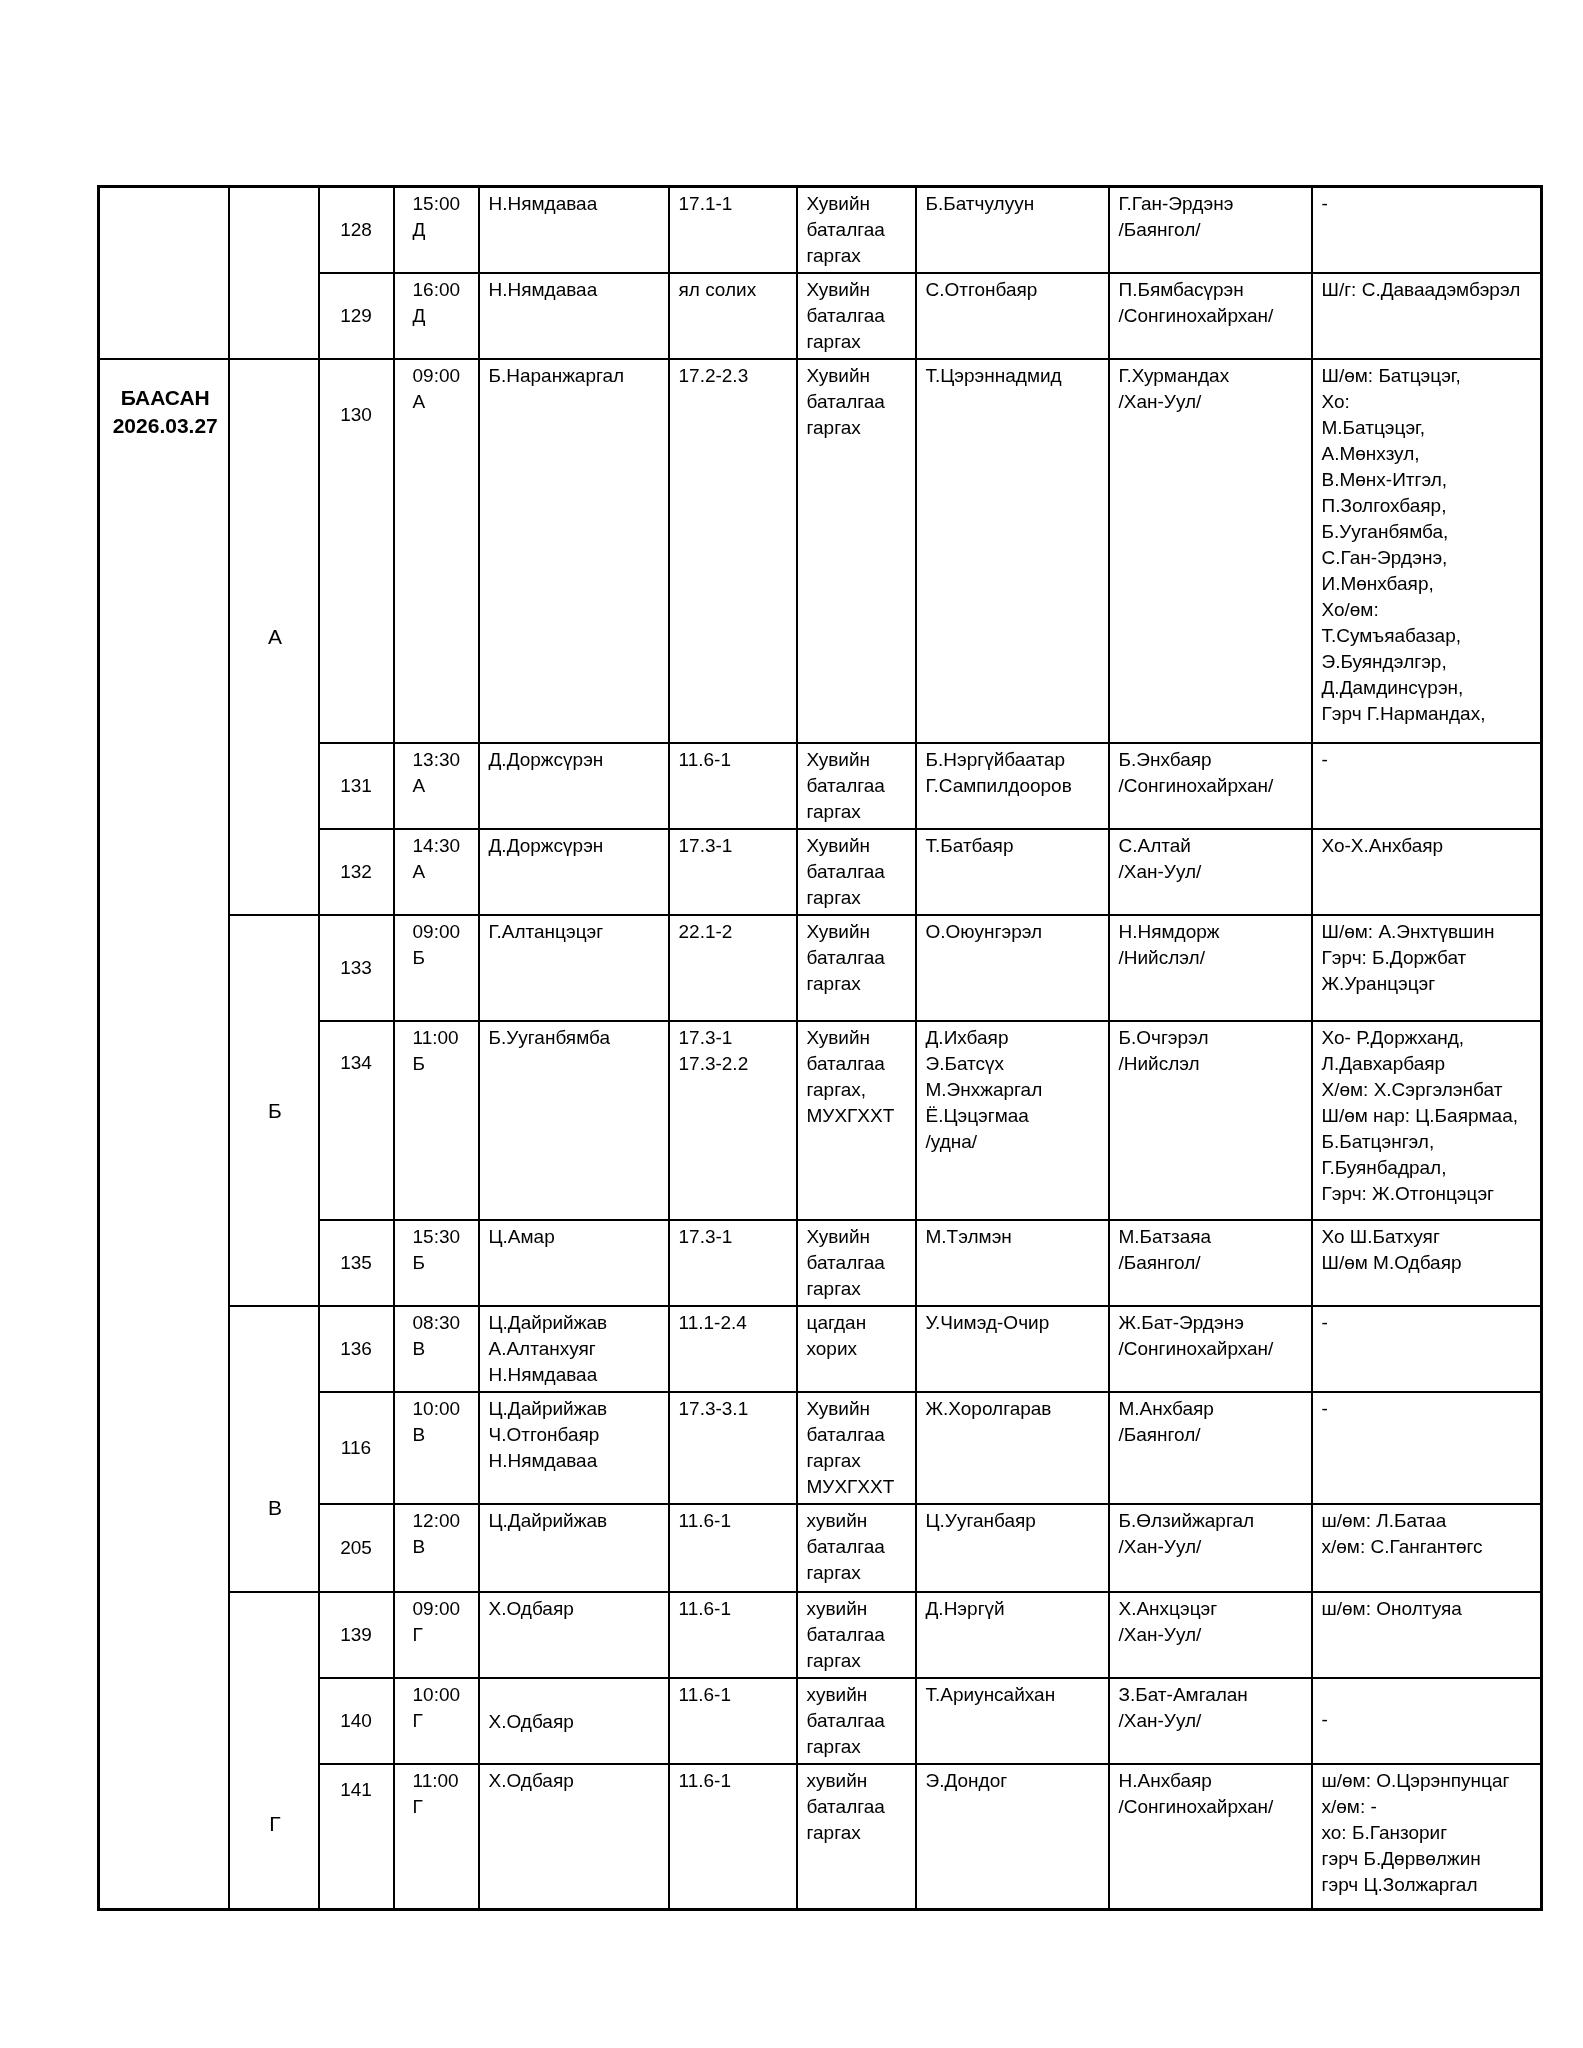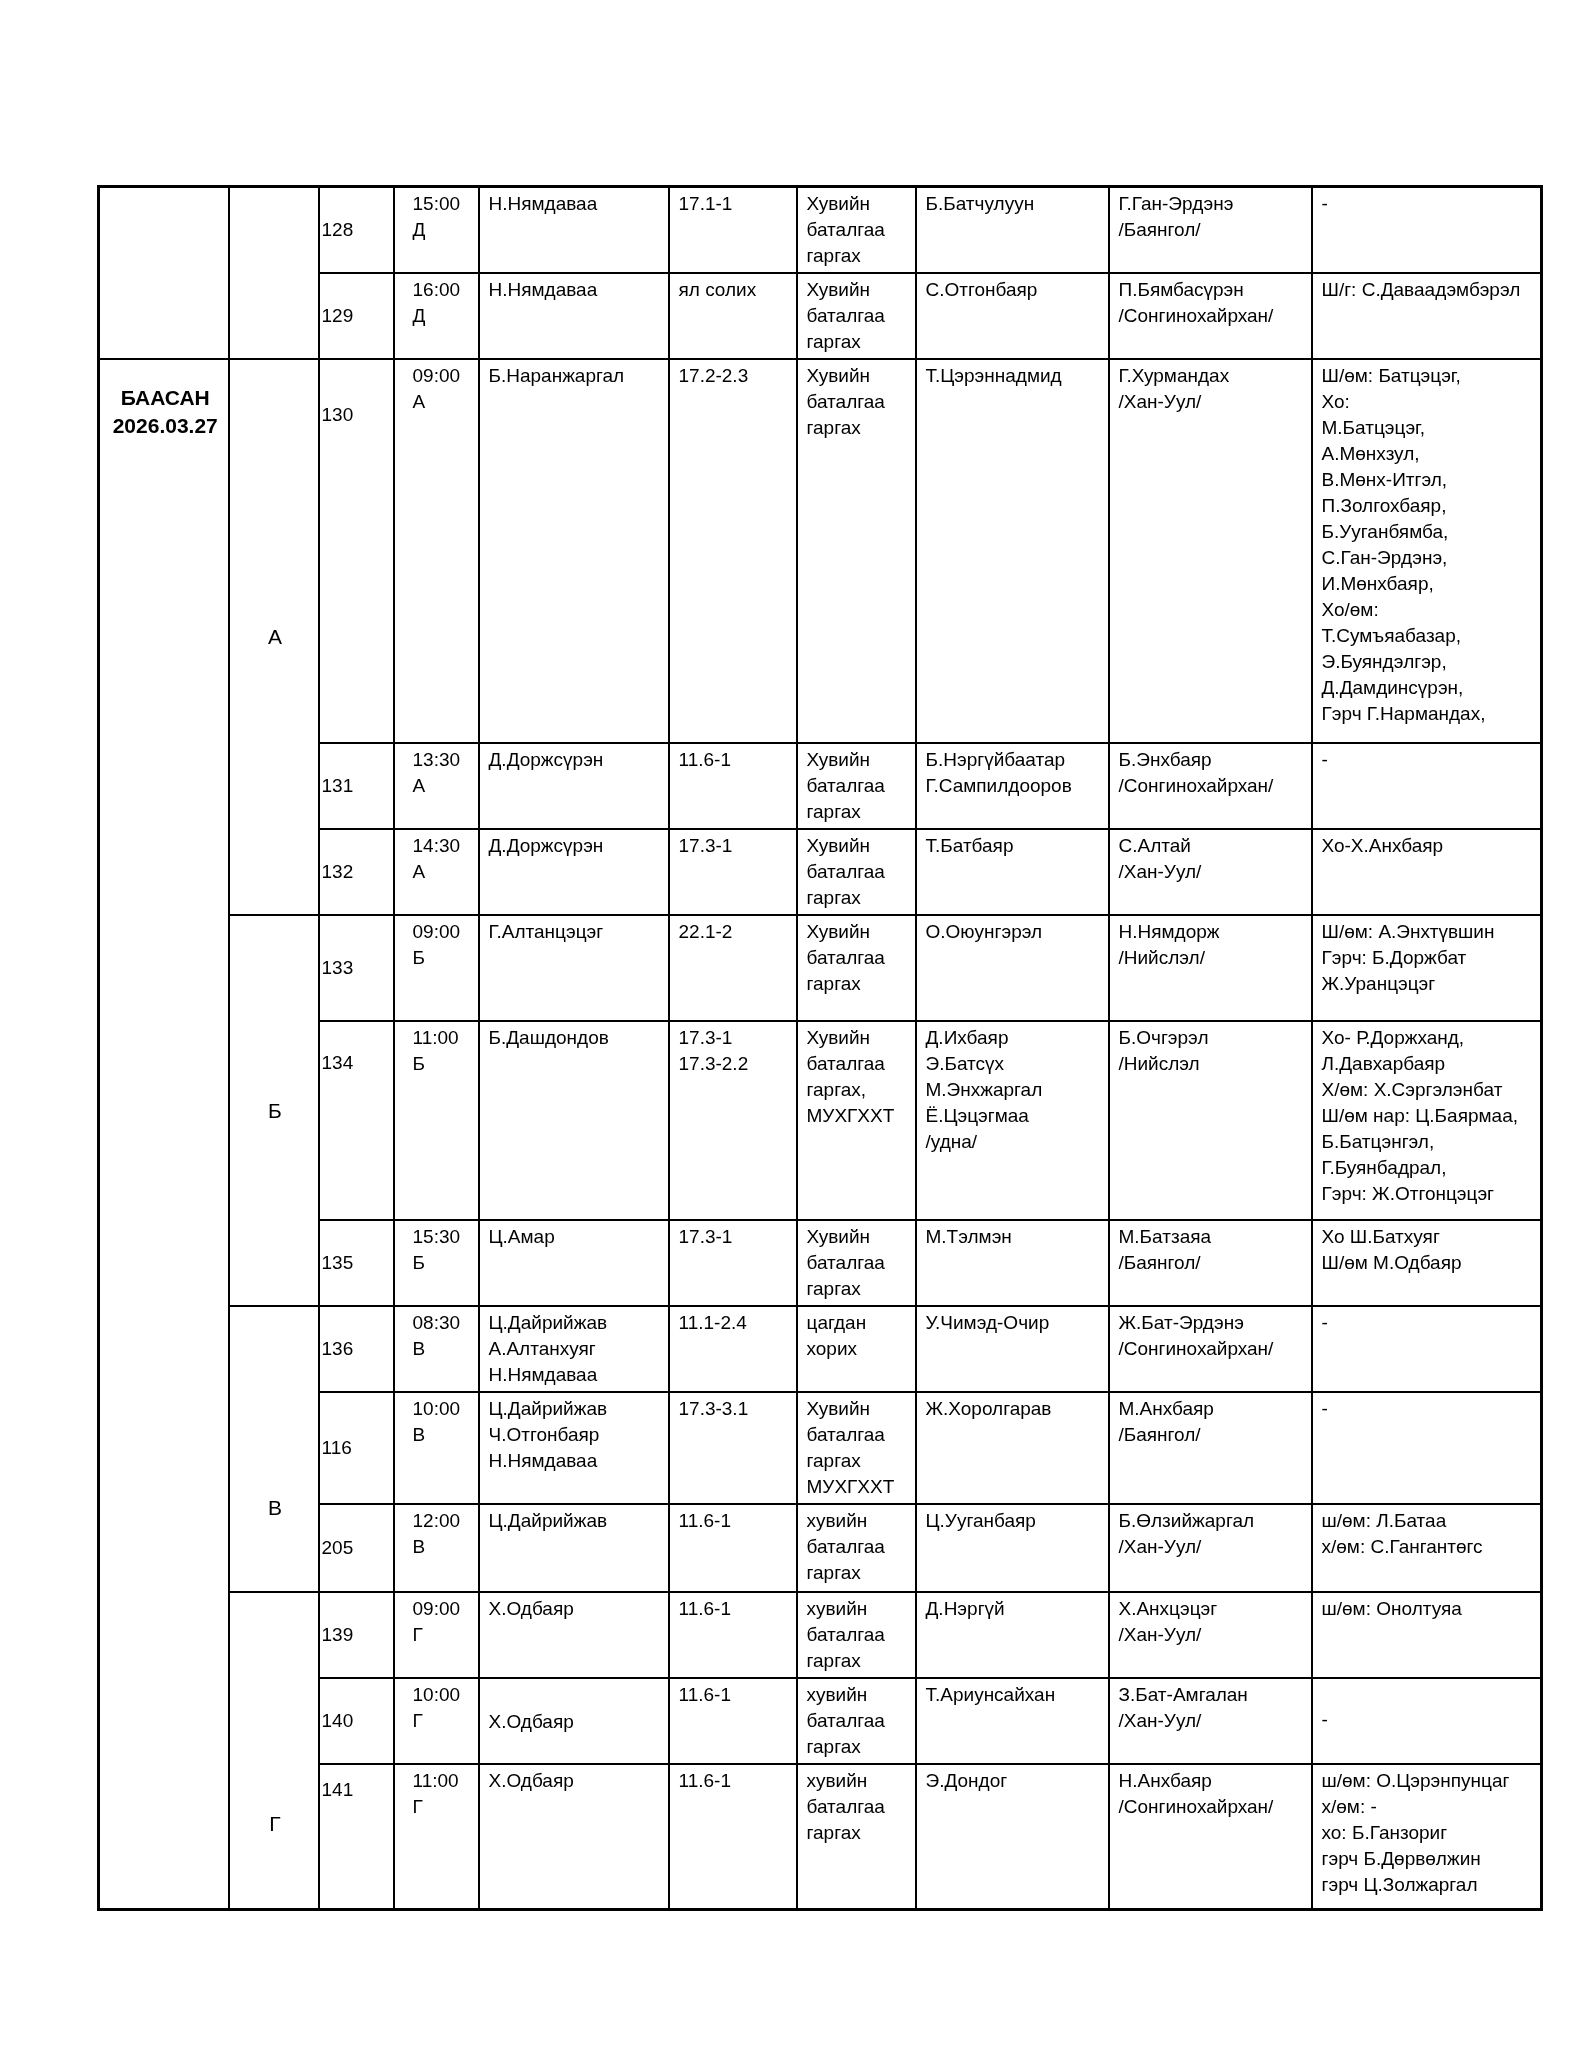--- a/index.html
+++ b/index.html
@@ -11,21 +11,21 @@
   table{border-collapse:collapse;table-layout:fixed;width:1443px;border:3px solid #000;}
   td{
     border:2px solid #000;vertical-align:top;
     padding:3px 6px 3px 9px;font-size:19px;line-height:26px;
     white-space:pre-line;overflow:hidden;word-wrap:break-word;
   }
   td.c-day{text-align:center;font-weight:bold;font-size:21px;line-height:28px;padding-top:24px;}
   td.c-sec{text-align:center;vertical-align:middle;font-size:21px;}
   td.c-sec.low{padding-top:120px;}
   td.c-sec.lower{padding-top:150px;}
-  td.c-no{vertical-align:middle;padding-left:2px;padding-right:2px;}
+  td.c-no{text-align:center;vertical-align:middle;padding-left:2px;padding-right:2px;}
   td.c-no.top{vertical-align:top;}
   td.c-no.pt40{padding-top:42px;}
   td.c-no.pt26{padding-top:28px;margin-top:16px;}
   td.c-no.pt8{padding-top:12px;}
   td.c-time{padding-left:18px;}
   td.c-judge.low{padding-top:30px;}
   td.c-note.low{padding-top:28px;}
 </style>
 </head>
 <body>
@@ -140,21 +140,21 @@
           <td class="c-defendant">О.Оюунгэрэл</td>
           <td class="c-prosecutor">Н.Нямдорж
 /Нийслэл/</td>
           <td class="c-note">Ш/өм: А.Энхтүвшин
 Гэрч: Б.Доржбат
 Ж.Уранцэцэг</td>
         </tr>
         <tr style="height: 199px;">
           <td class="c-no top pt26">134</td>
           <td class="c-time"><div>11:00</div><div>Б</div></td>
-          <td class="c-judge">Б.Дашдондов</td>
+          <td class="c-judge">Б.Ууганбямба</td>
           <td class="c-article">17.3-1
 17.3-2.2</td>
           <td class="c-type">Хувийн
 баталгаа
 гаргах,
 МУХГХХТ</td>
           <td class="c-defendant">Д.Ихбаяр
 Э.Батсүх
 М.Энхжаргал
 Ё.Цэцэгмаа

